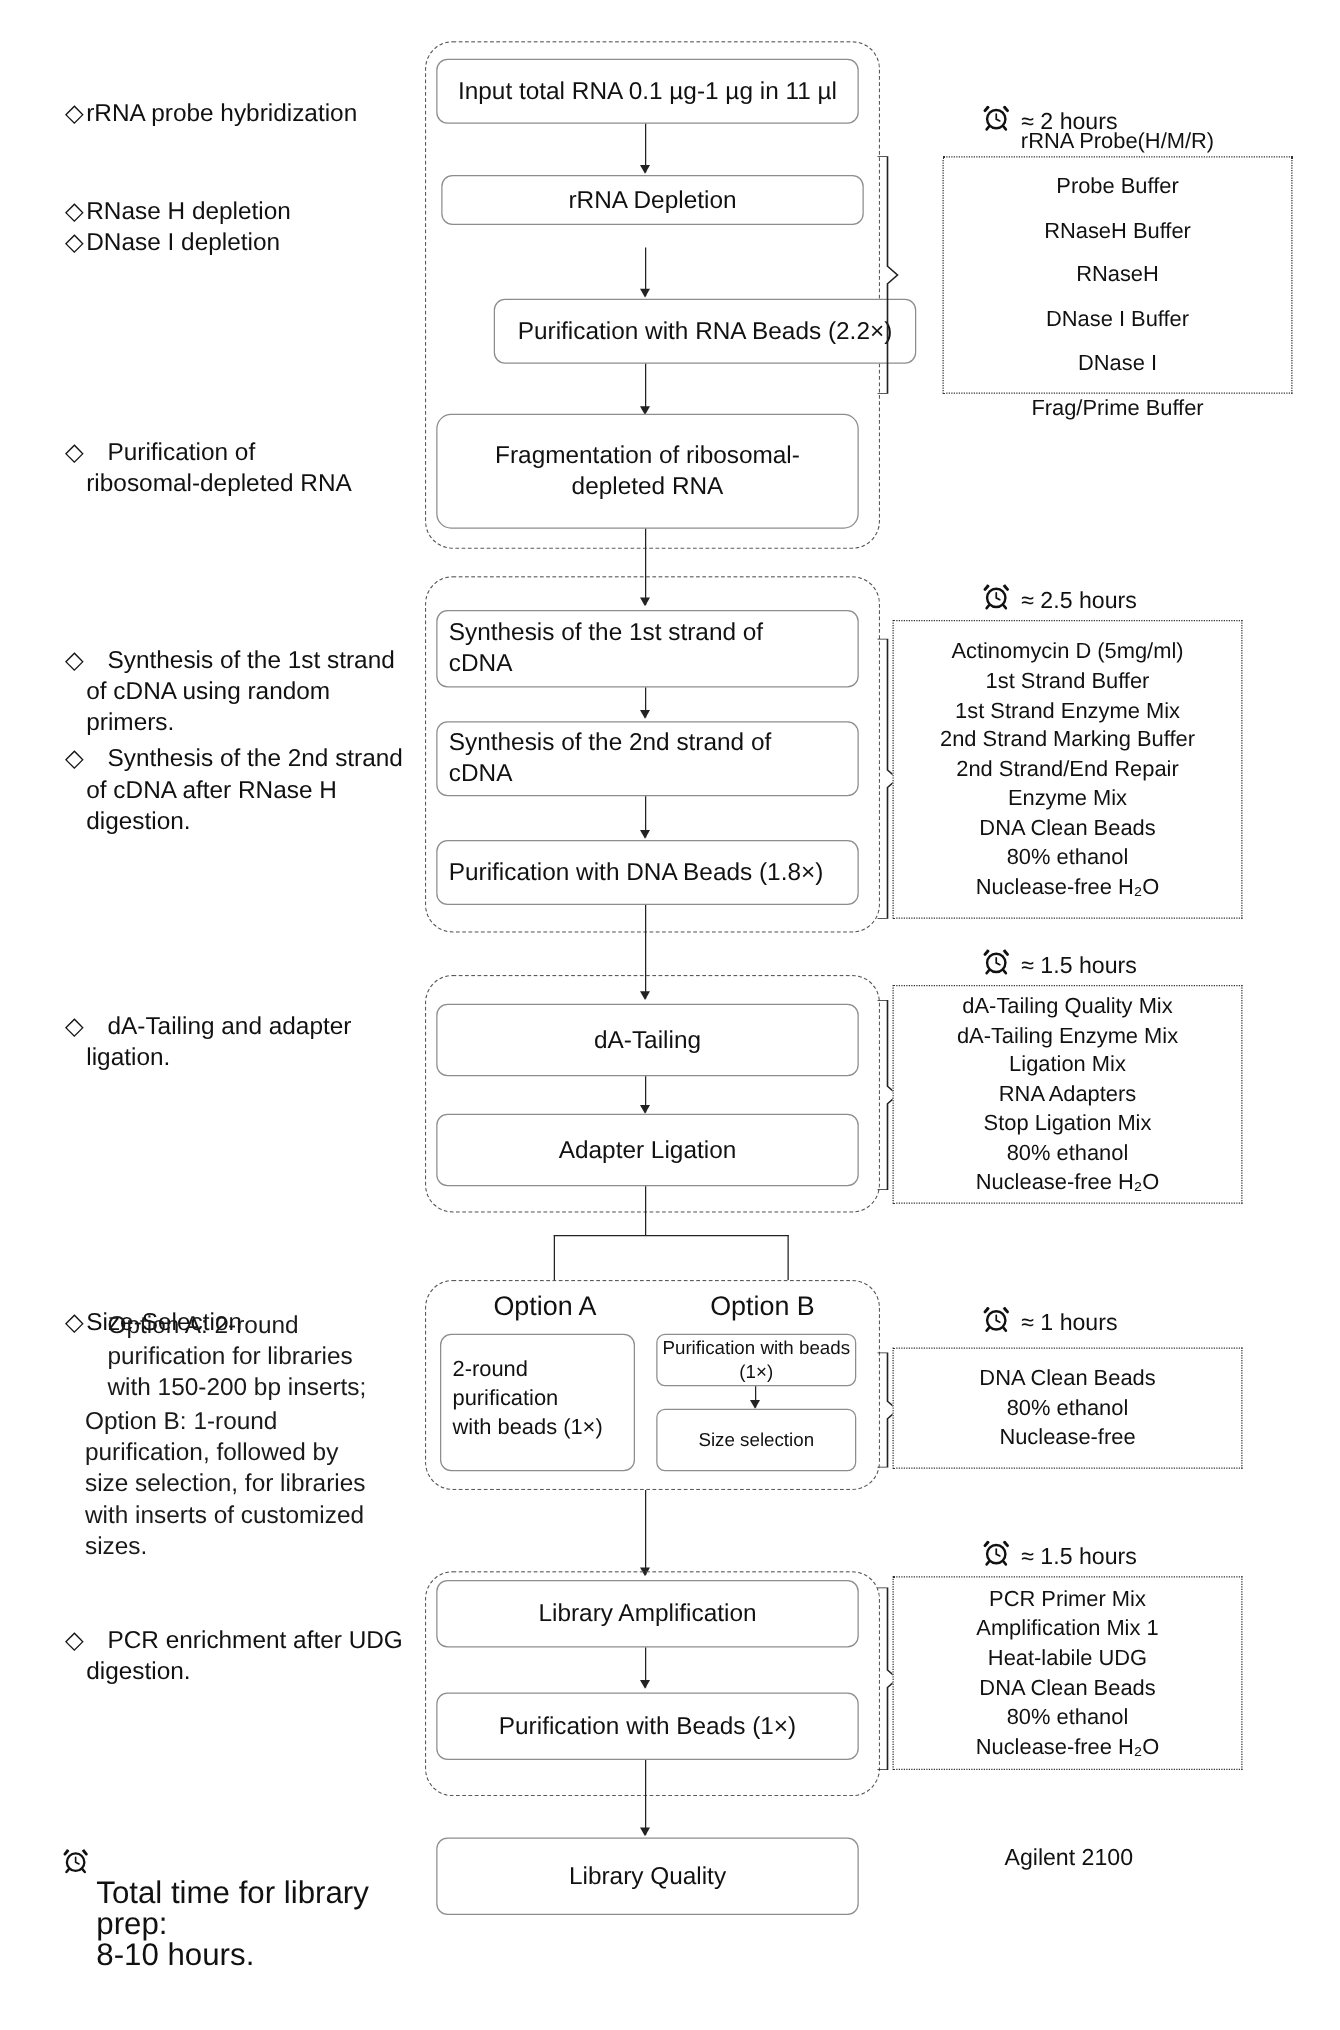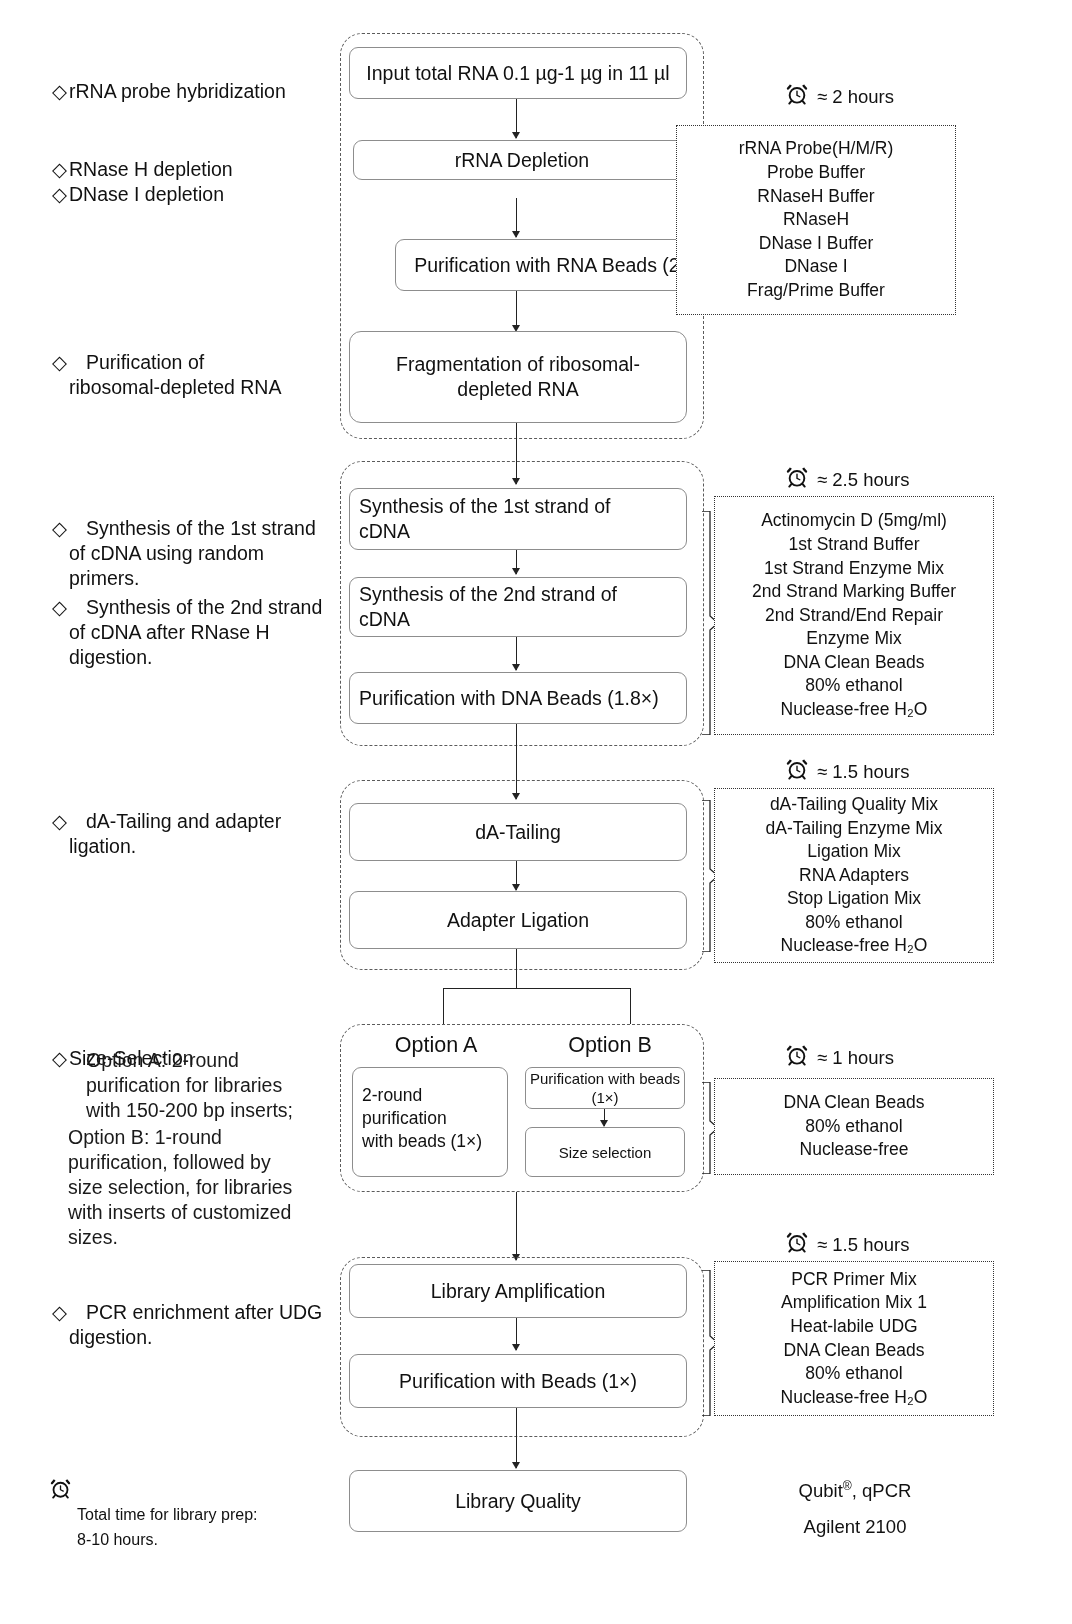--- a/index.html
+++ b/index.html
@@ -92,21 +92,21 @@
     align-items:center;
     font-size:18.5px;
     color:#111;
     white-space:nowrap;
   }
   .timewrap .tlabel{margin-left:9px;}
   .clock{display:inline-block;vertical-align:middle;}
 
   .totaltime{
     position:absolute;
-    font-size:16px;
+    font-size:25px;
     line-height:25px;
     white-space:pre-line;
     color:#111;
   }
   .totaltime .ticon{position:absolute;left:0;top:1px;}
   .totaltime .ttext{display:block;margin-left:27px;}
 
   .qc{
     position:absolute;
     font-size:18.5px;
@@ -227,21 +227,21 @@
       <path d="M18.4 20.0 L20.4 22.4" stroke="#111" stroke-width="2.2" stroke-linecap="round"></path>
     </svg>
   </span>
   <span class="tlabel">≈  2 hours</span>
 </div>
 
 <svg class="abs" style="left:700px;top:125px;" width="22" height="190">
   <path d="M2 0 L10 0 L10 88 L18 95 L10 102 L10 190 L2 190" fill="none" stroke="#222" stroke-width="1.3"></path>
 </svg>
 
-<div class="panel" style="left:676px;top:125px;width:280px;height:190px;">
+<div class="panel" style="left:754px;top:125px;width:280px;height:190px;gap:12px;">
   <div>rRNA Probe(H/M/R)</div>
   <div>Probe Buffer</div>
   <div>RNaseH Buffer</div>
   <div>RNaseH</div>
   <div>DNase I Buffer</div>
   <div>DNase I</div>
   <div>Frag/Prime Buffer</div>
 </div>
 
 <div class="group" style="left:340px;top:461px;width:364px;height:285px;"></div>
@@ -412,17 +412,14 @@
   <div>Amplification Mix 1</div>
   <div>Heat-labile UDG</div>
   <div>DNA Clean Beads</div>
   <div>80% ethanol</div>
   <div>Nuclease-free H₂O</div>
 </div>
 
 <div class="box center" style="left:349px;top:1470px;width:338px;height:62px;">Library Quality</div>
 
 <div class="qc" style="left:730px;top:1468px;width:250px;">
-  <div>
-    <span>Qubit</span><sup>®</sup><span>, qPCR</span>
-  </div>
   <div>Agilent 2100</div>
 </div>
 
 </body></html>

